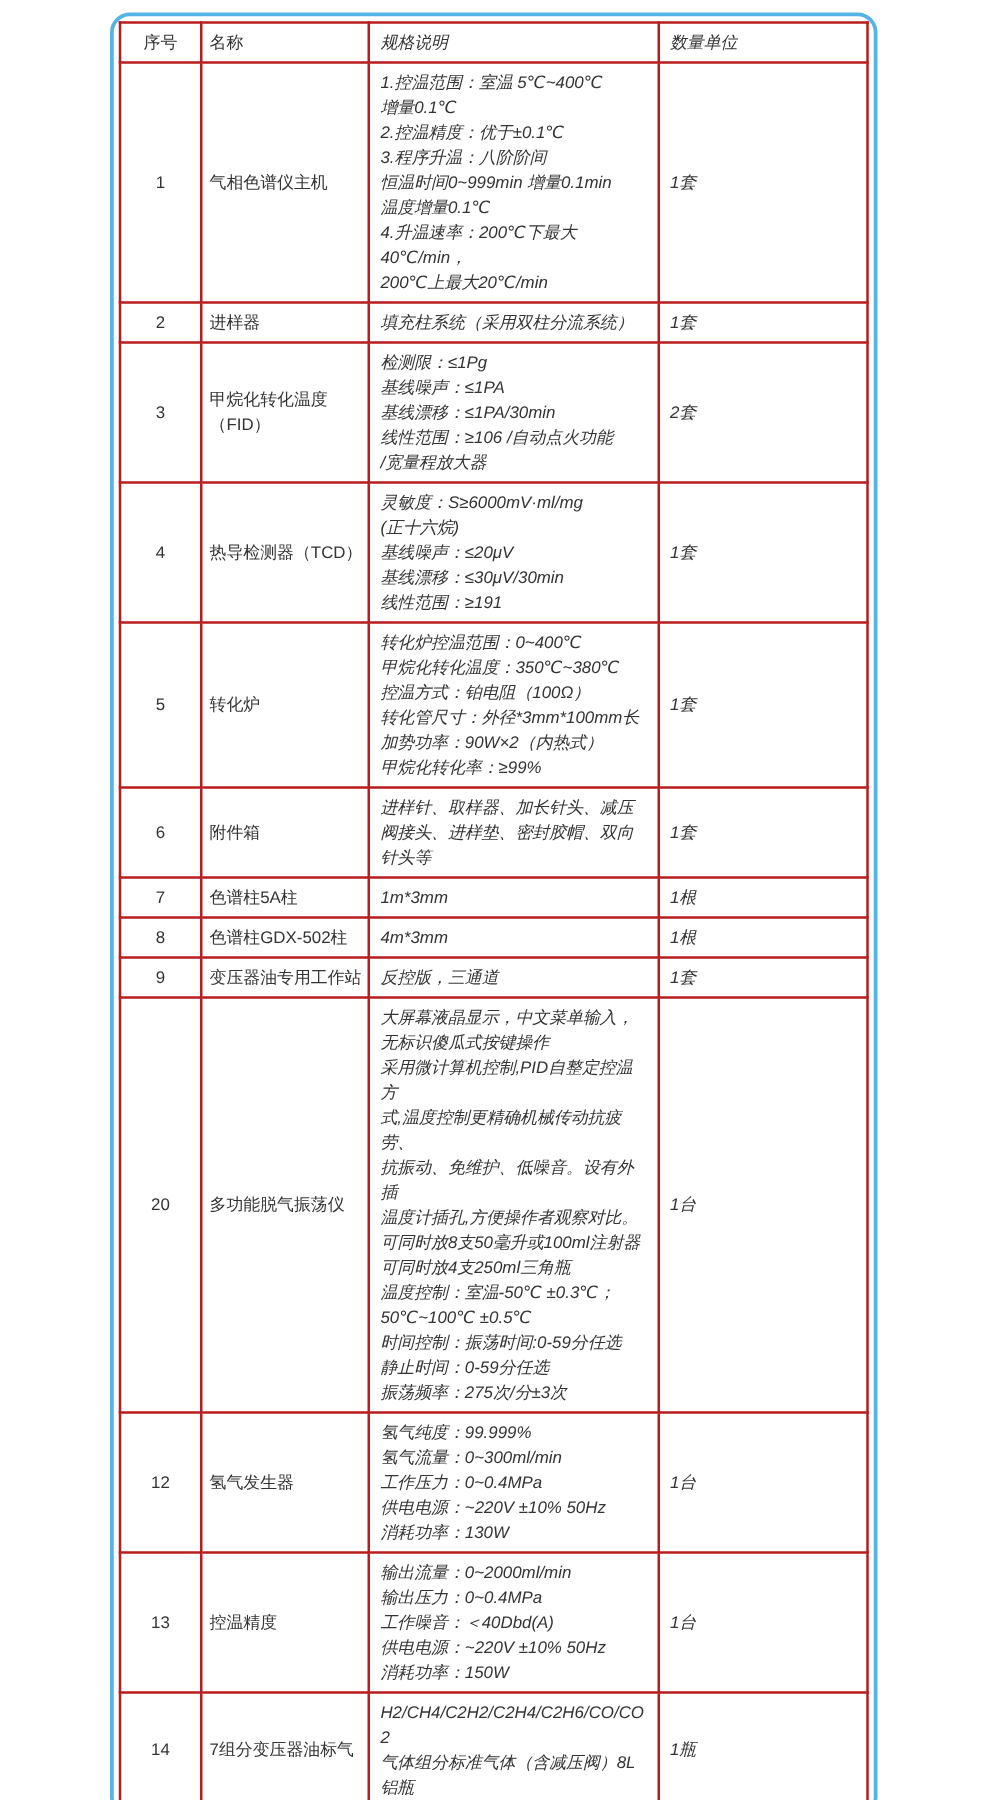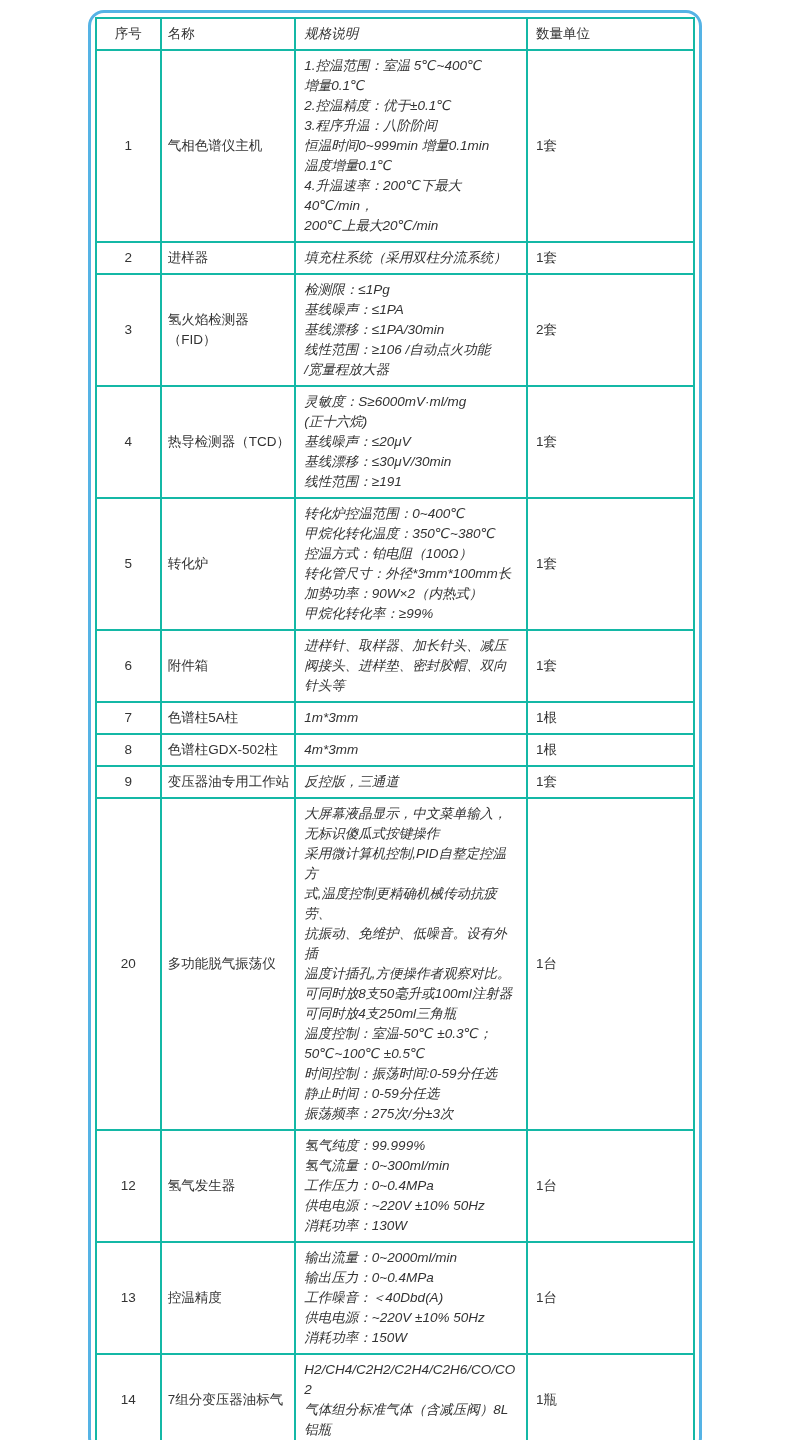--- a/index.html
+++ b/index.html
@@ -35,31 +35,31 @@
   }
   table.spec {
     width: 100%;
     border-collapse: collapse;
     table-layout: fixed;
     font-size: 13.5px;
     line-height: 20px;
     color: #333333;
   }
   table.spec th, table.spec td {
-    border: 2px solid #14b8a6;
+    border: 2px solid #b91c1c;
     padding: 5px 8px;
     text-align: left;
     vertical-align: middle;
     font-weight: normal;
     overflow-wrap: break-word;
   }
   table.spec .col-no   { width: 9%;  text-align: center; }
   table.spec .col-name { width: 23%; padding-left: 6px; padding-right: 4px; }
   table.spec .col-spec { width: 40%; white-space: pre-line; font-style: italic; }
-  table.spec .col-qty  { width: 28%; }
+  table.spec .col-qty  { width: 28%; font-style: italic; }
 </style>
 </head>
 <body>
 
 <div class="page">
   <div class="card">
     <table class="spec">
       <thead>
         <tr>
           <th class="col-no">序号</th>
@@ -83,21 +83,21 @@
             <td class="col-qty">1套</td>
           </tr>
           <tr>
             <td class="col-no">2</td>
             <td class="col-name">进样器</td>
             <td class="col-spec">填充柱系统（采用双柱分流系统）</td>
             <td class="col-qty">1套</td>
           </tr>
           <tr>
             <td class="col-no">3</td>
-            <td class="col-name">氢火焰检测器（FID）</td>
+            <td class="col-name">甲烷化转化温度（FID）</td>
             <td class="col-spec">检测限：≤1Pg
 基线噪声：≤1PA
 基线漂移：≤1PA/30min
 线性范围：≥106 /自动点火功能
 /宽量程放大器</td>
             <td class="col-qty">2套</td>
           </tr>
           <tr>
             <td class="col-no">4</td>
             <td class="col-name">热导检测器（TCD）</td>

